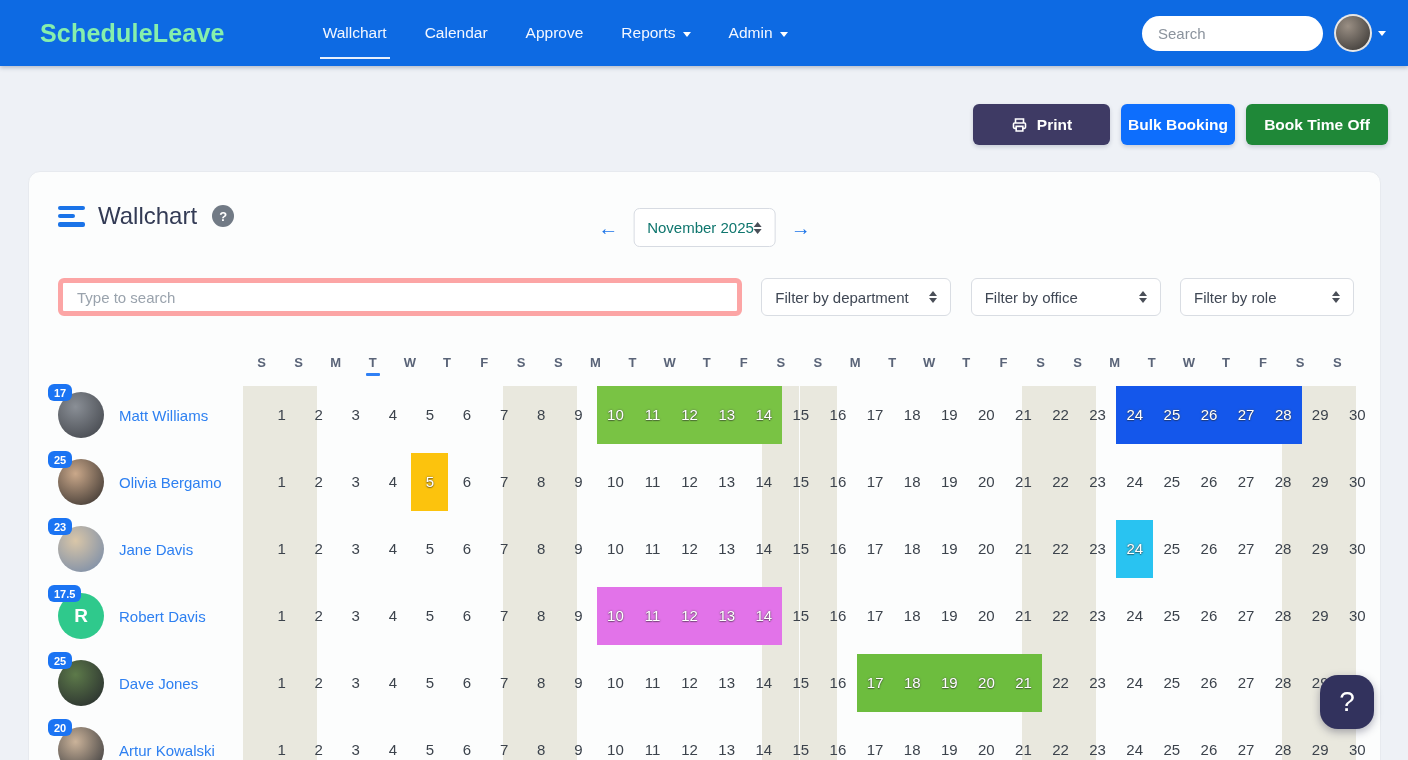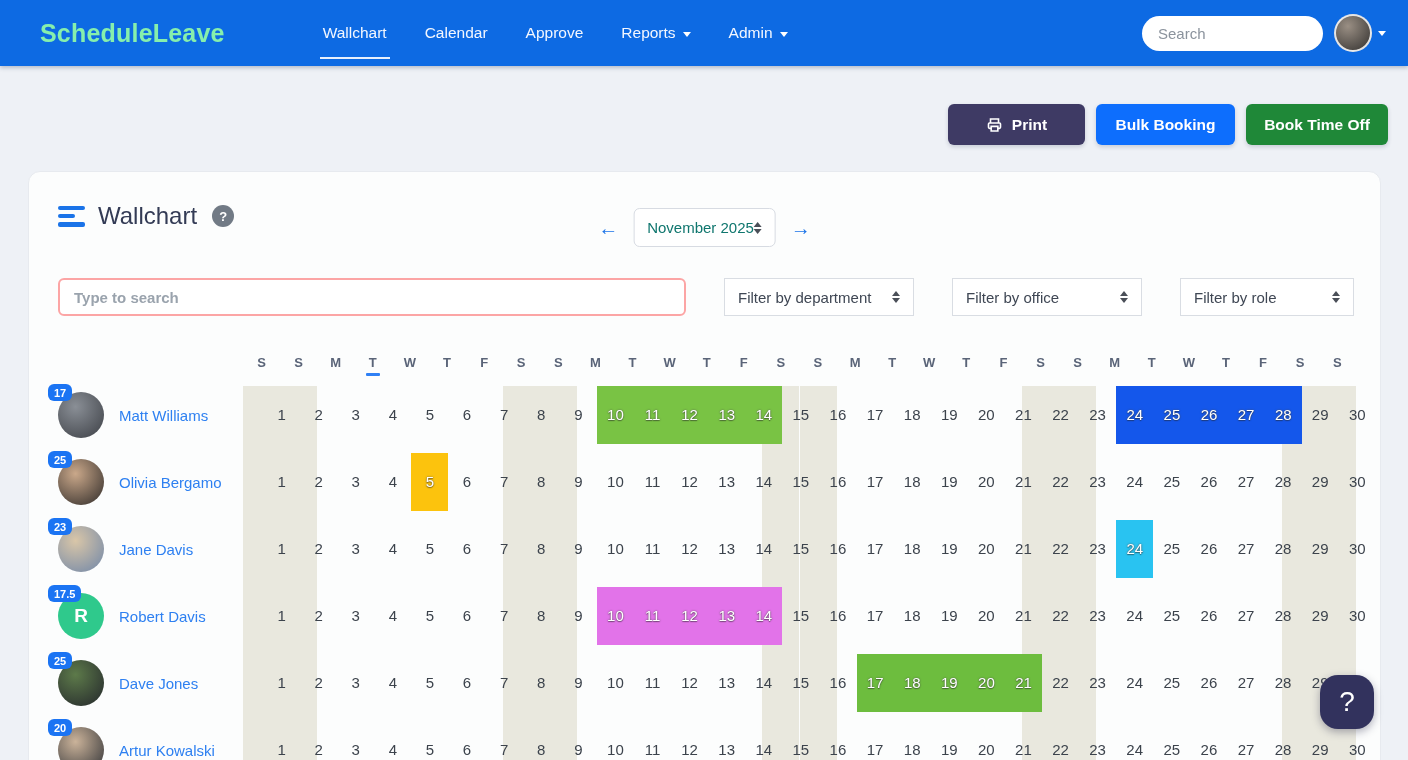--- a/index.html
+++ b/index.html
@@ -26,21 +26,21 @@
   .nav-avatar-caret { width:0; height:0; border-left:4.5px solid transparent;
               border-right:4.5px solid transparent; border-top:5px solid #fff; }
 
   
   .actions { display:flex; justify-content:flex-end; gap:11px; margin:38px 20px 0 0; }
   .btn { height:41px; border:none; border-radius:6px; color:#fff; font-weight:bold;
          font-size:15.5px; font-family:"Liberation Sans",sans-serif; cursor:pointer;
          display:flex; align-items:center; justify-content:center; gap:9px;
          box-shadow:0 2px 4px rgba(30,40,70,.18); }
   .btn-print { background:#3e3a64; width:137px; }
-  .btn-bulk  { background:#0d6efd; width:139px; }
+  .btn-bulk  { background:#0d6efd; width:114px; }
   .btn-book  { background:#1f8838; width:142px; }
 
   
   .card { margin:26px 27px 0 28px; background:#fcfdfd; border:1px solid #e7eaef;
           border-radius:12px; height:640px; position:relative; }
 
   .card-header { position:relative; padding:30px 0 0 29px; height:88px; }
   .title-group { display:flex; align-items:center; gap:13px; }
   .title-icon { width:27px; height:21px; display:flex; flex-direction:column; justify-content:space-between; }
   .title-icon i { display:block; height:4.5px; border-radius:2px; background:#1a73e8; }
@@ -55,25 +55,25 @@
   .month-arrow { color:#1a73e8; font-size:20px; font-weight:bold; cursor:pointer; line-height:1; }
   .month-select { background:#fff; border:1px solid #d7dbe2; border-radius:6px; height:39px;
                padding:0 13px; display:flex; align-items:center; cursor:pointer;
                font-size:15px; color:#0f766e; }
   .updown { display:flex; flex-direction:column; gap:2px; }
   .updown b { width:0; height:0; border-left:4px solid transparent; border-right:4px solid transparent; }
   .updown b.u { border-bottom:5px solid #4a4f58; } .updown b.d { border-top:5px solid #4a4f58; }
 
   
   .filter-row { display:flex; justify-content:space-between; margin:18px 26px 0 29px; }
-  .type-search { width:628px; height:38px; border:2px solid #fca5a5; border-radius:6px;
-               padding:0 14px; font-size:15px; color:#333; outline:none; background:#fff;font-weight:bold; }
+  .type-search { width:684px; height:38px; border:5px solid #fca5a5; border-radius:6px;
+               padding:0 14px; font-size:15px; color:#333; outline:none; background:#fff; }
   .type-search::placeholder { color:#9aa3ad; }
   .filter-select { width:190px; height:38px; background:#fff; border:1px solid #d9dde3;
-               border-radius:0; display:flex; align-items:center; justify-content:space-between;
+               border-radius:6px; display:flex; align-items:center; justify-content:space-between;
                padding:0 13px; font-size:15px; color:#3f4754; cursor:pointer; }
 
   
   :root { --colw:37.1px; --labelw:185px; --rowh:58px; --rowgap:9px; }
   .chart-area { margin:32px 0 0 29px; position:relative; }
   .day-header { margin-left:var(--labelw); width:1113px; display:flex; height:28px; align-items:center; }
   .day-letter { flex:0 0 var(--colw); text-align:center; font-size:13px; font-weight:bold; color:#5a6478; position:relative; }
   .day-letter.today::after { content:""; position:absolute; left:50%; transform:translateX(-50%);
                bottom:-6px; width:14px; height:3px; background:#2f80f5; border-radius:1px; }
 

